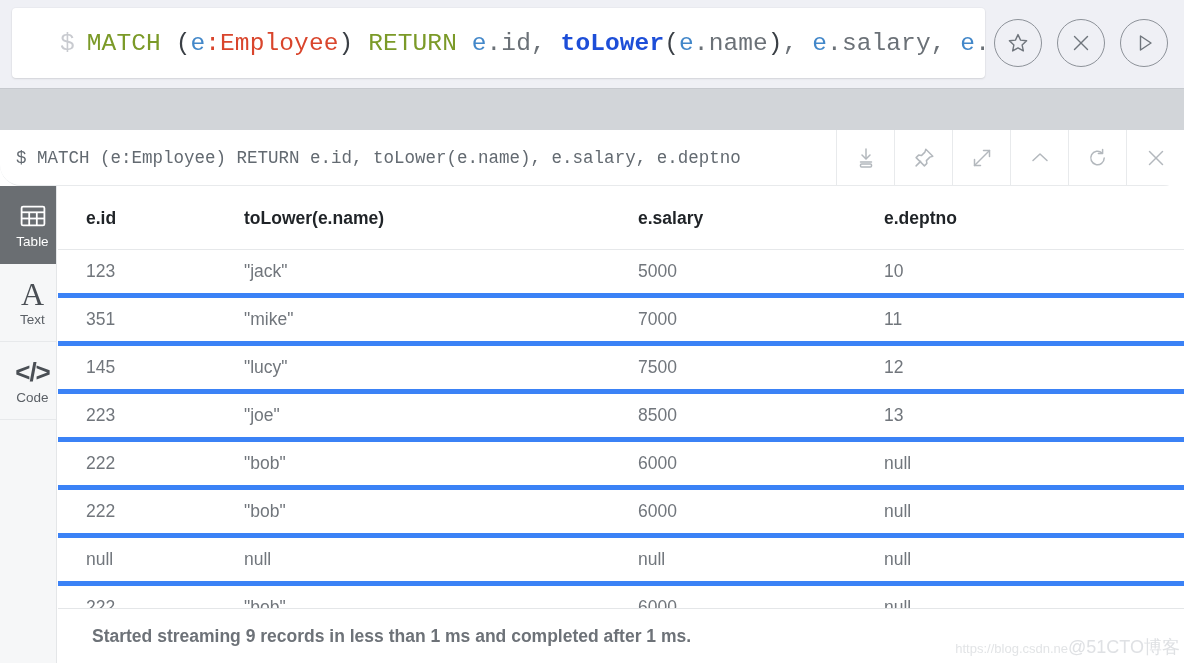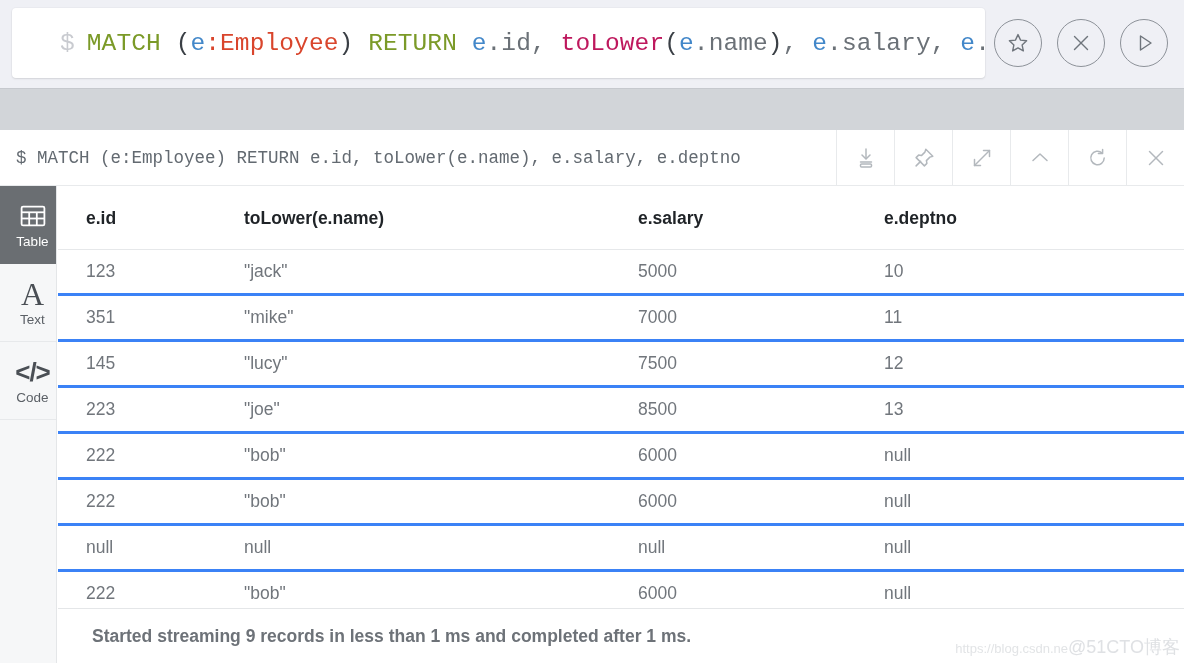--- a/index.html
+++ b/index.html
@@ -48,21 +48,21 @@
     white-space: pre;
   }
   .prompt-sign {
     color: #c9cbd0;
     margin-right: 12px;
   }
   .tok-kw      { color: #7b9a28; }
   .tok-var     { color: #4287c9; }
   .tok-label   { color: #d9452c; }
   .tok-paren   { color: #3a3f45; }
-  .tok-func    { color: #be185d; }
+  .tok-func    { color: #1d4ed8; font-weight: bold; }
   .tok-prop    { color: #6b7177; }
   .tok-punct   { color: #6b7177; }
 
   .editor-actions {
     position: absolute;
     right: 16px;
     top: 8px;
     height: 70px;
     display: flex;
     align-items: center;
@@ -101,20 +101,21 @@
     background: #ffffff;
   }
 
   .result-header {
     position: relative;
     height: 55px;
     border-bottom: 1px solid #e8eaec;
     display: flex;
     align-items: center;
     background: #ffffff;
+    border-radius: 21px;
   }
   .result-query {
     padding-left: 16px;
     font-family: "Liberation Mono", "DejaVu Sans Mono", monospace;
     font-size: 17.5px;
     color: #636a71;
     white-space: pre;
     flex: 1;
   }
   .result-toolbar {
@@ -215,21 +216,21 @@
     color: #1f2327;
     padding: 22px 0 20px 0;
     border-bottom: 1px solid #e6e8ea;
   }
   table.results td {
     text-align: left;
     font-size: 17.5px;
     color: #71767c;
     padding: 11px 0 11px 0;
     height: 16px;
-    border-bottom: 3px solid #3b82f6;
+    border-bottom: 5px solid #3b82f6;
   }
   table.results th:first-child,
   table.results td:first-child { padding-left: 28px; }
   table.results th:nth-child(2),
   table.results td:nth-child(2) { padding-left: 24px; }
   table.results th:nth-child(3),
   table.results td:nth-child(3) { padding-left: 12px; }
   table.results th:nth-child(4),
   table.results td:nth-child(4) { padding-left: 14px; }
 

